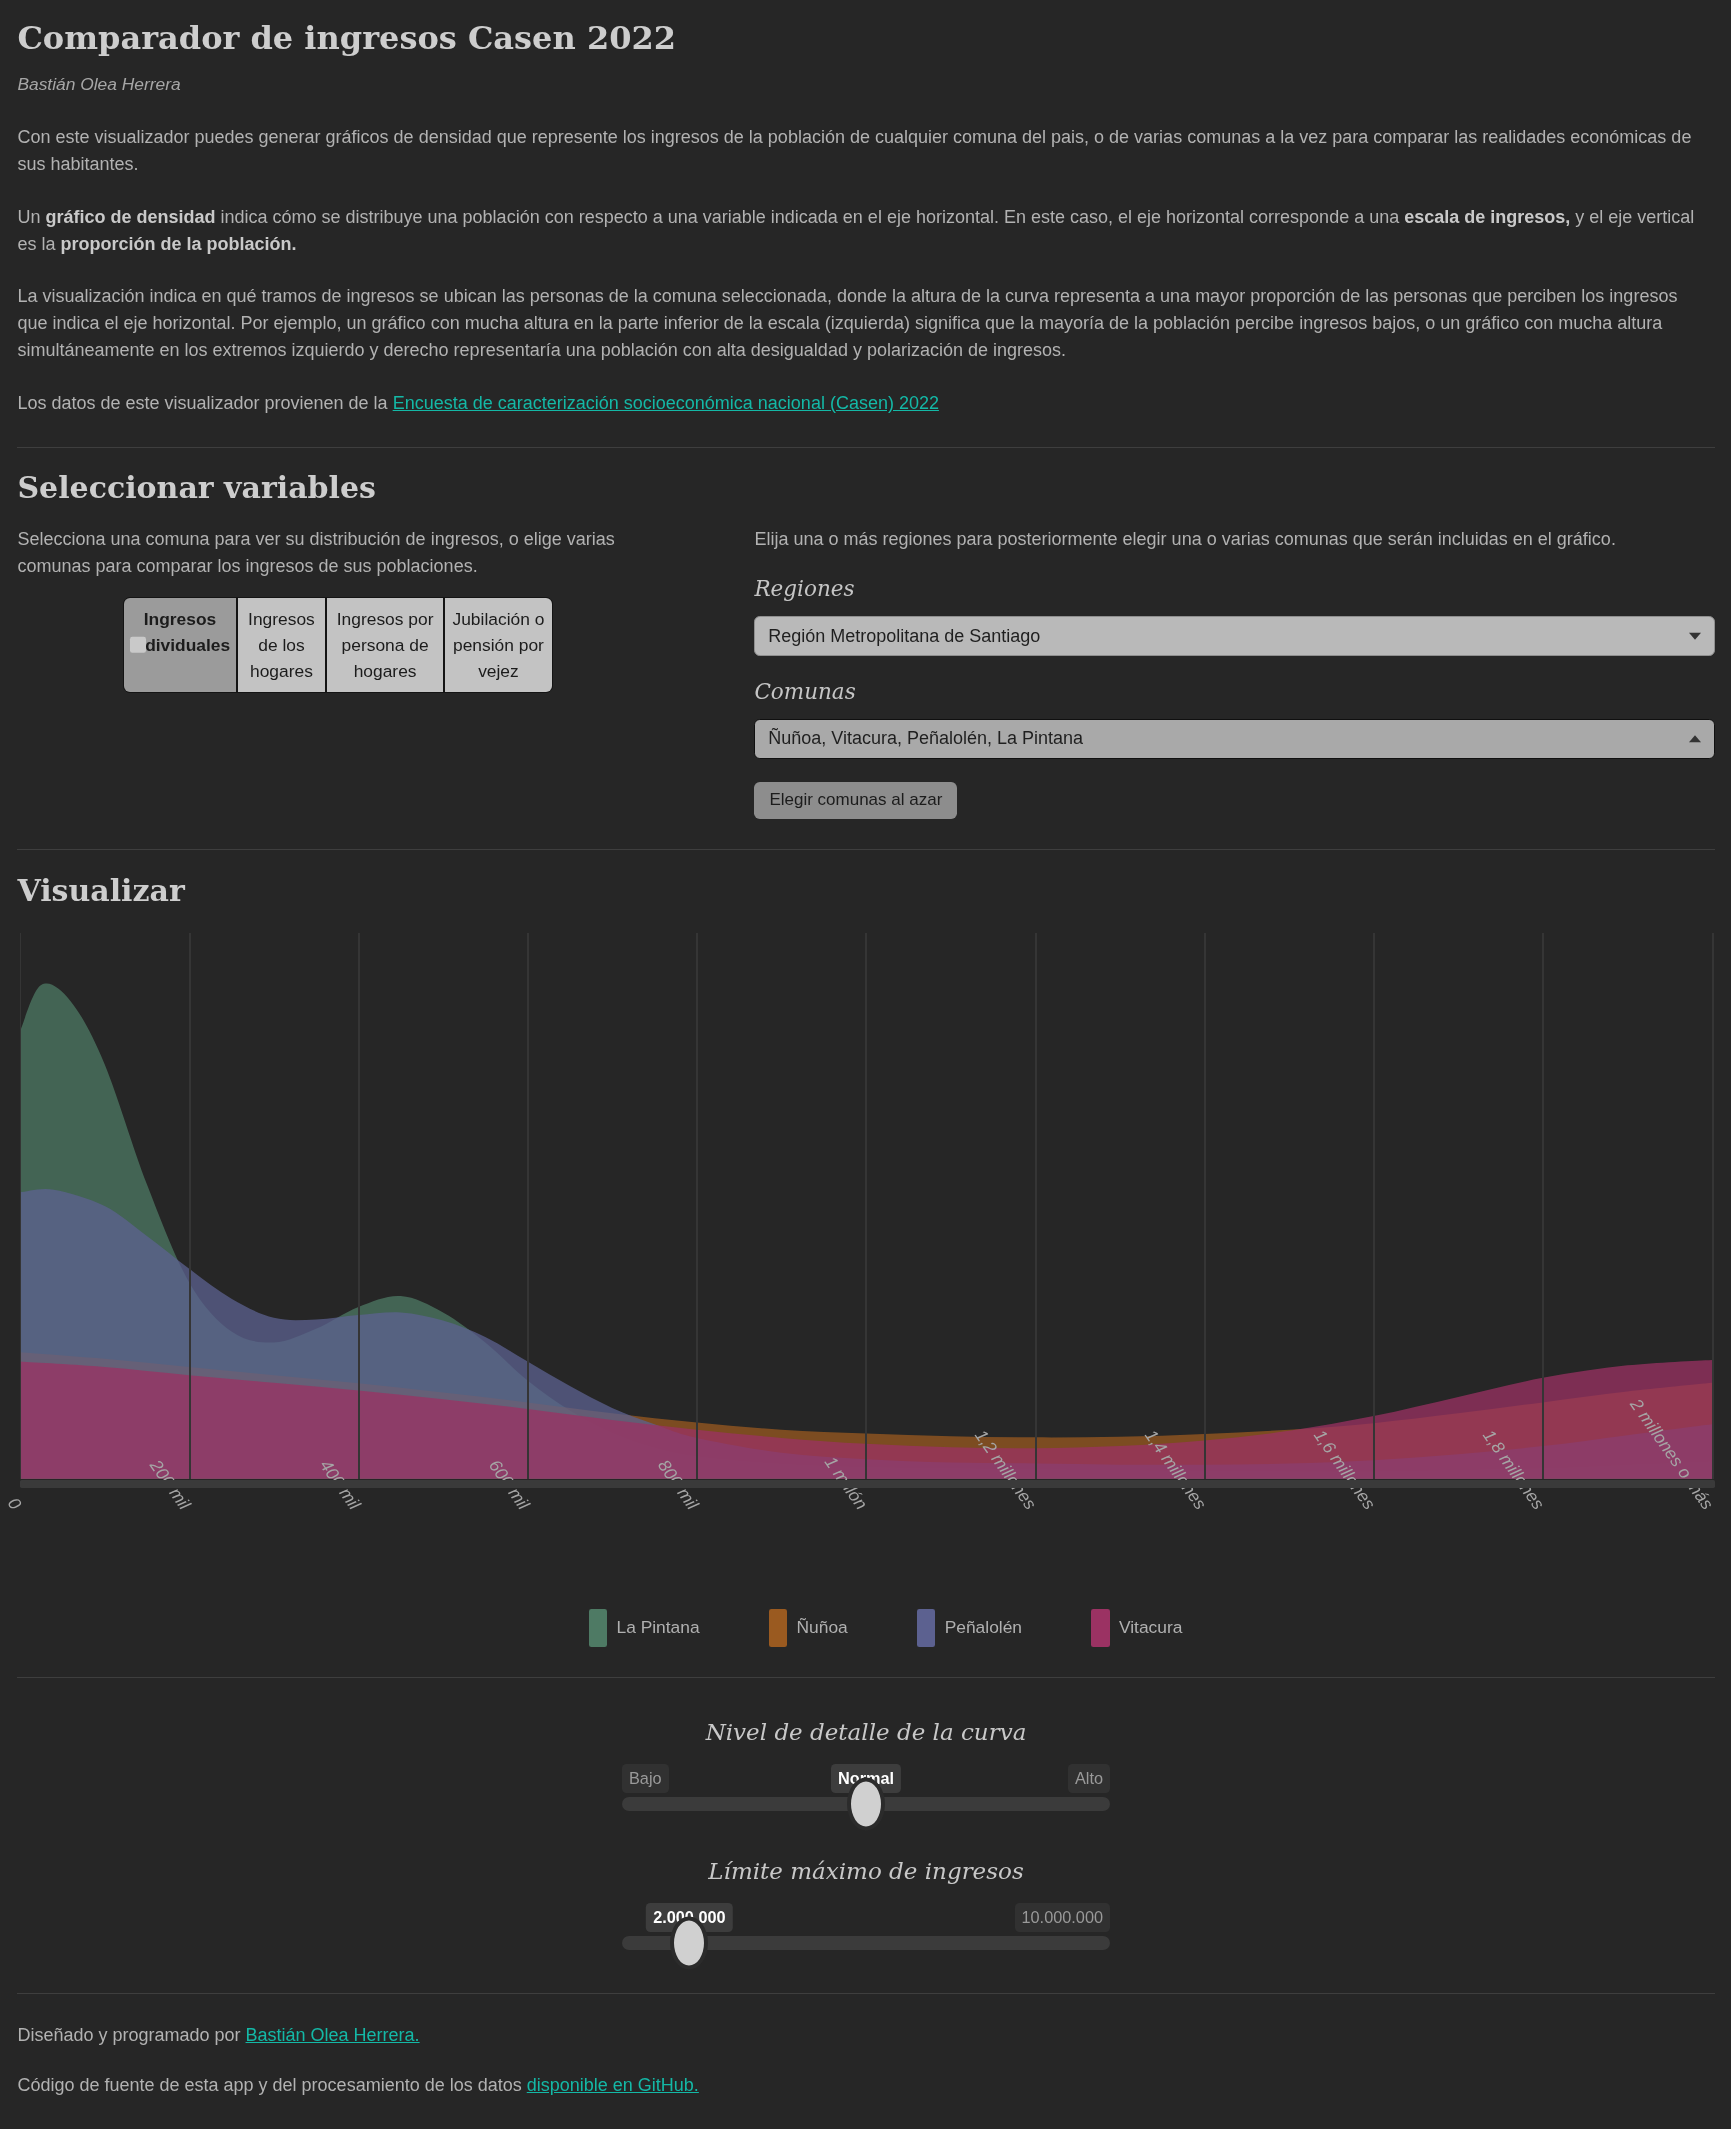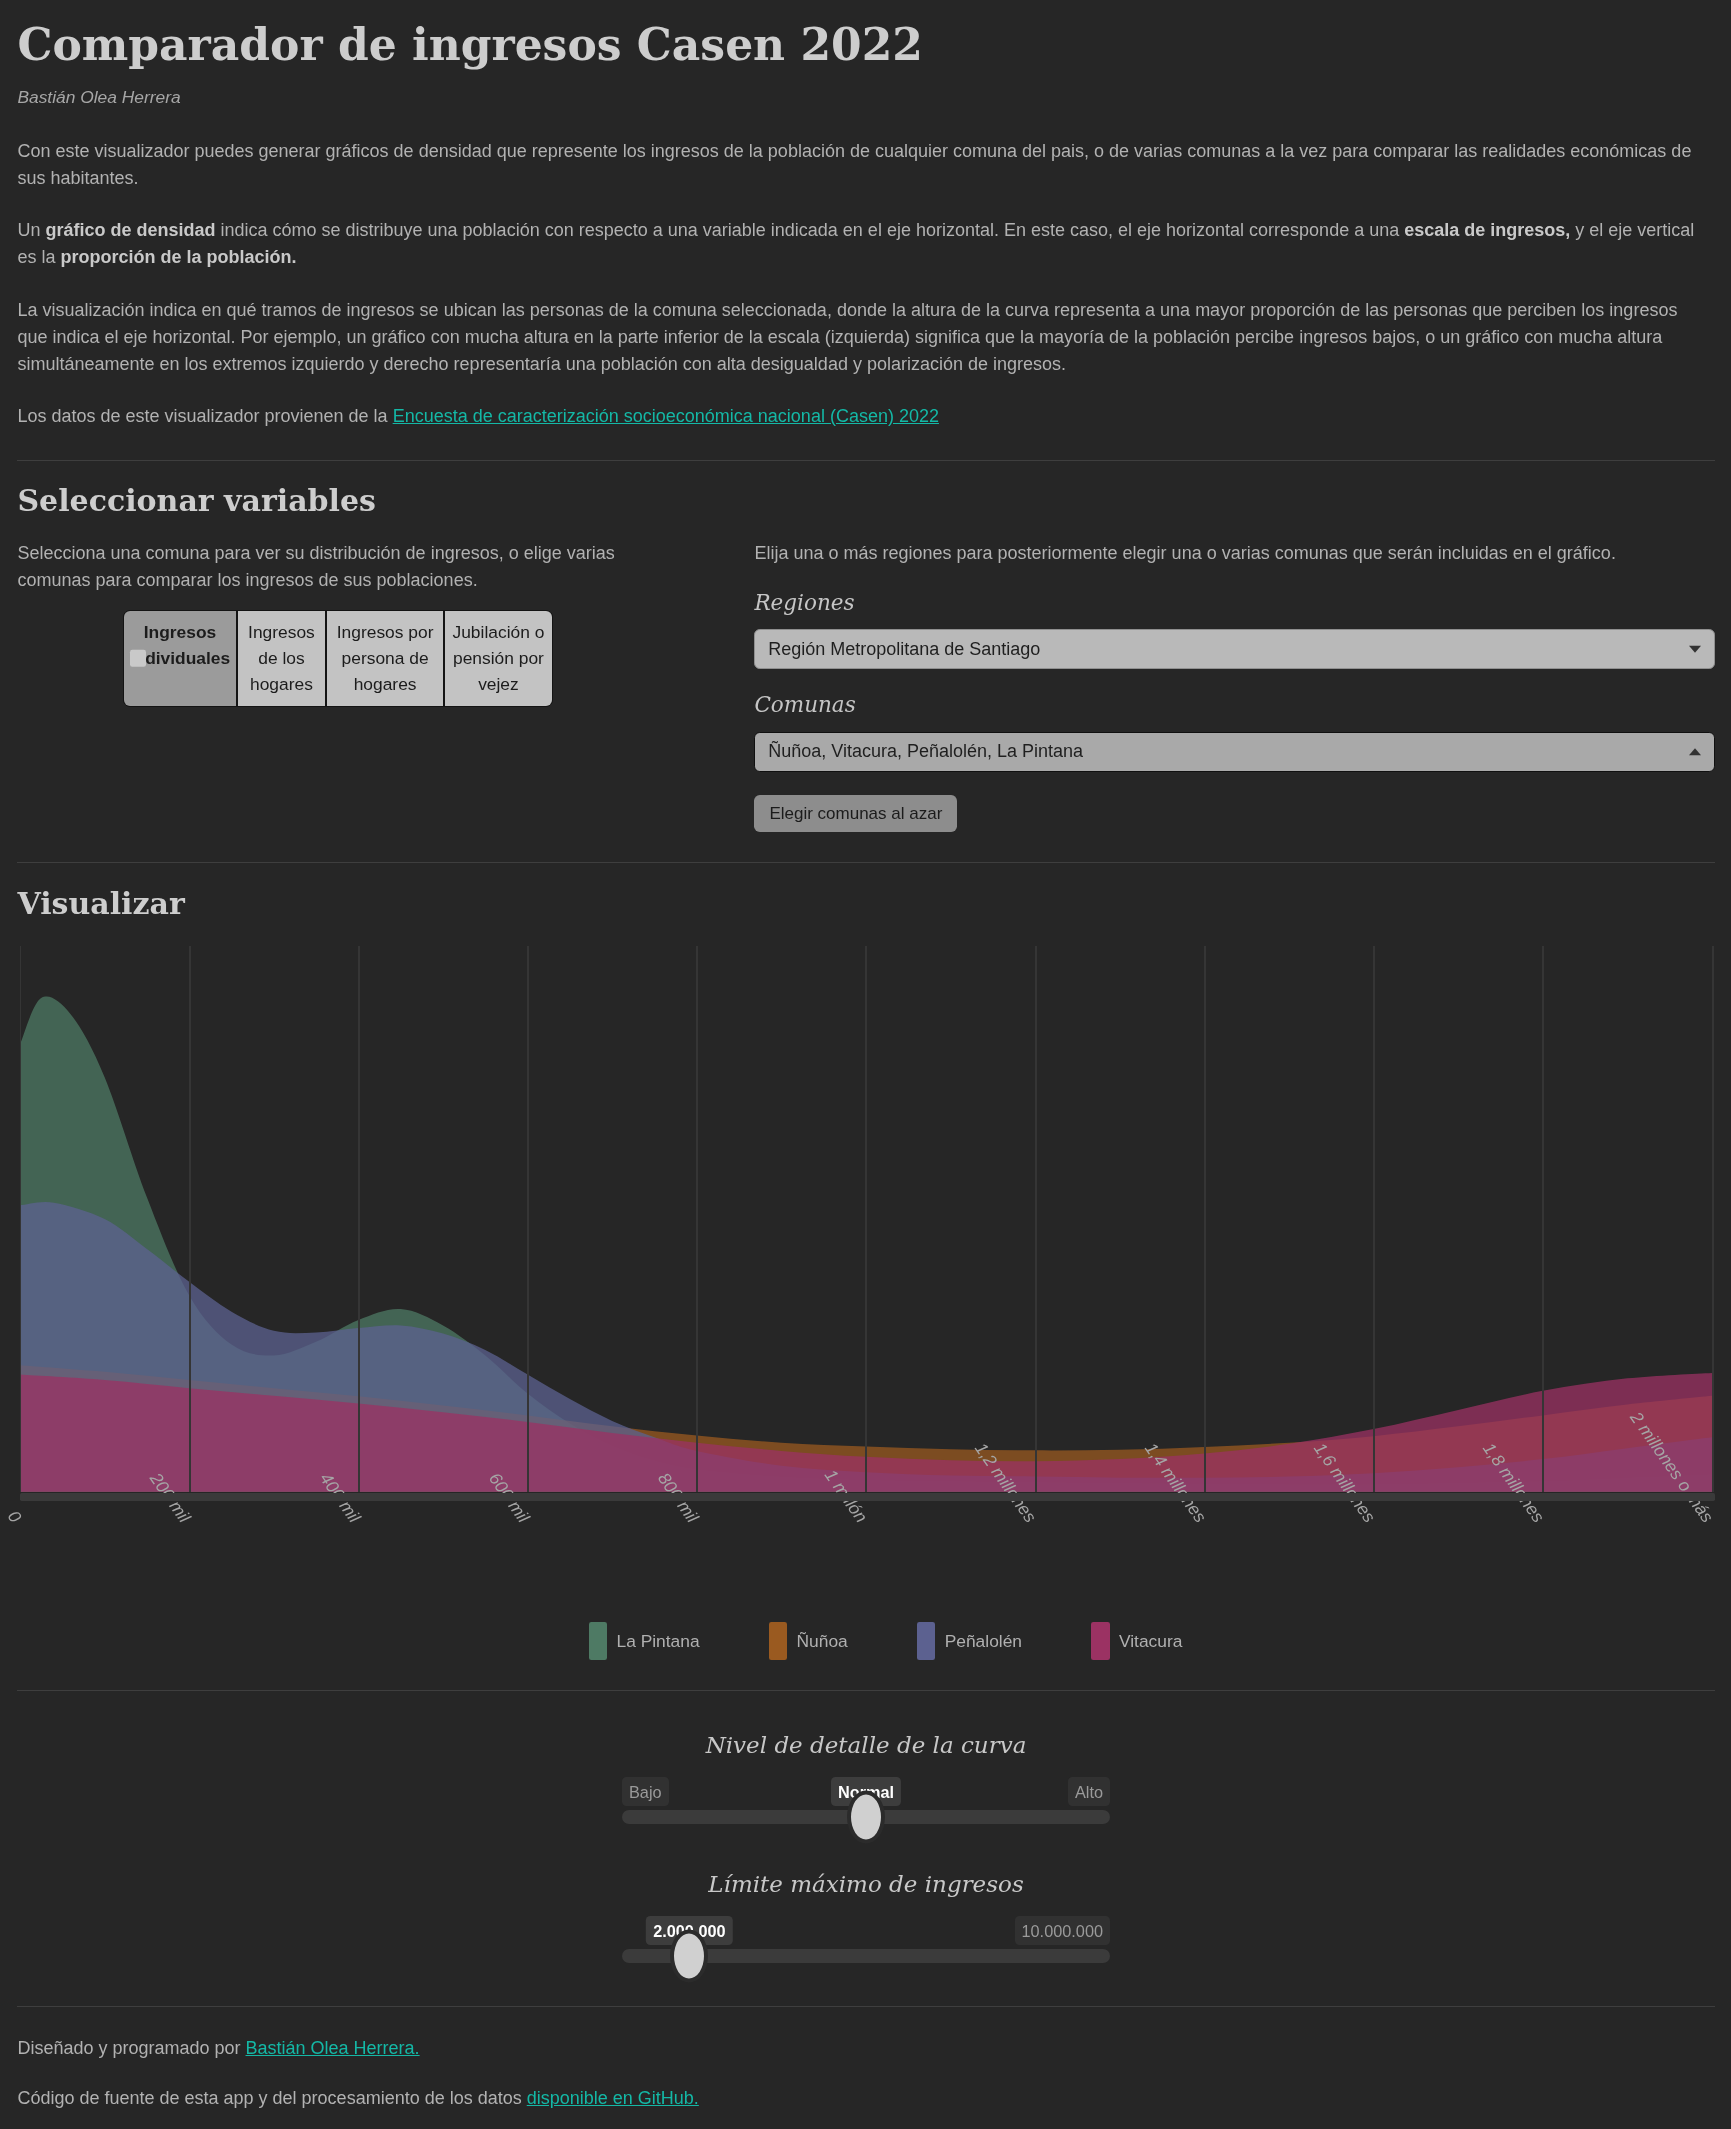--- a/index.html
+++ b/index.html
@@ -5,21 +5,21 @@
   html,body{margin:0;padding:0;}
   body{
     width:1732px;height:2129px;overflow:hidden;
     background:#262626;color:#b2b2b2;
     font-family:"Liberation Sans","DejaVu Sans",sans-serif;
     font-size:18px;line-height:1.5;
   }
   .page{padding:21px 17.4px 0 17.4px;position:relative;}
   h1{
     font-family:"DejaVu Serif","Liberation Serif",serif;
-    font-size:44px;line-height:1.1;color:#cdcdcd;margin:0 0 15px 0;font-weight:700;
+    font-size:32px;line-height:1.1;color:#cdcdcd;margin:0 0 15px 0;font-weight:700;
   }
   .author{font-style:italic;color:#a6a6a6;font-size:17.4px;margin:0 0 27px 0;}
   p.body{margin:0 0 25.5px 0;max-width:1695px;color:#b2b2b2;}
   p.body b{color:#c9c9c9;}
   a{color:#14b8a6;text-decoration:underline;cursor:pointer;}
   hr{border:none;border-top:1.2px solid #3e3e3e;margin:30px 0 0 0;}
   h2{
     font-family:"DejaVu Serif","Liberation Serif",serif;
     font-size:30px;color:#cdcdcd;margin:17.4px 0 16.3px 0;font-weight:700;
   }

